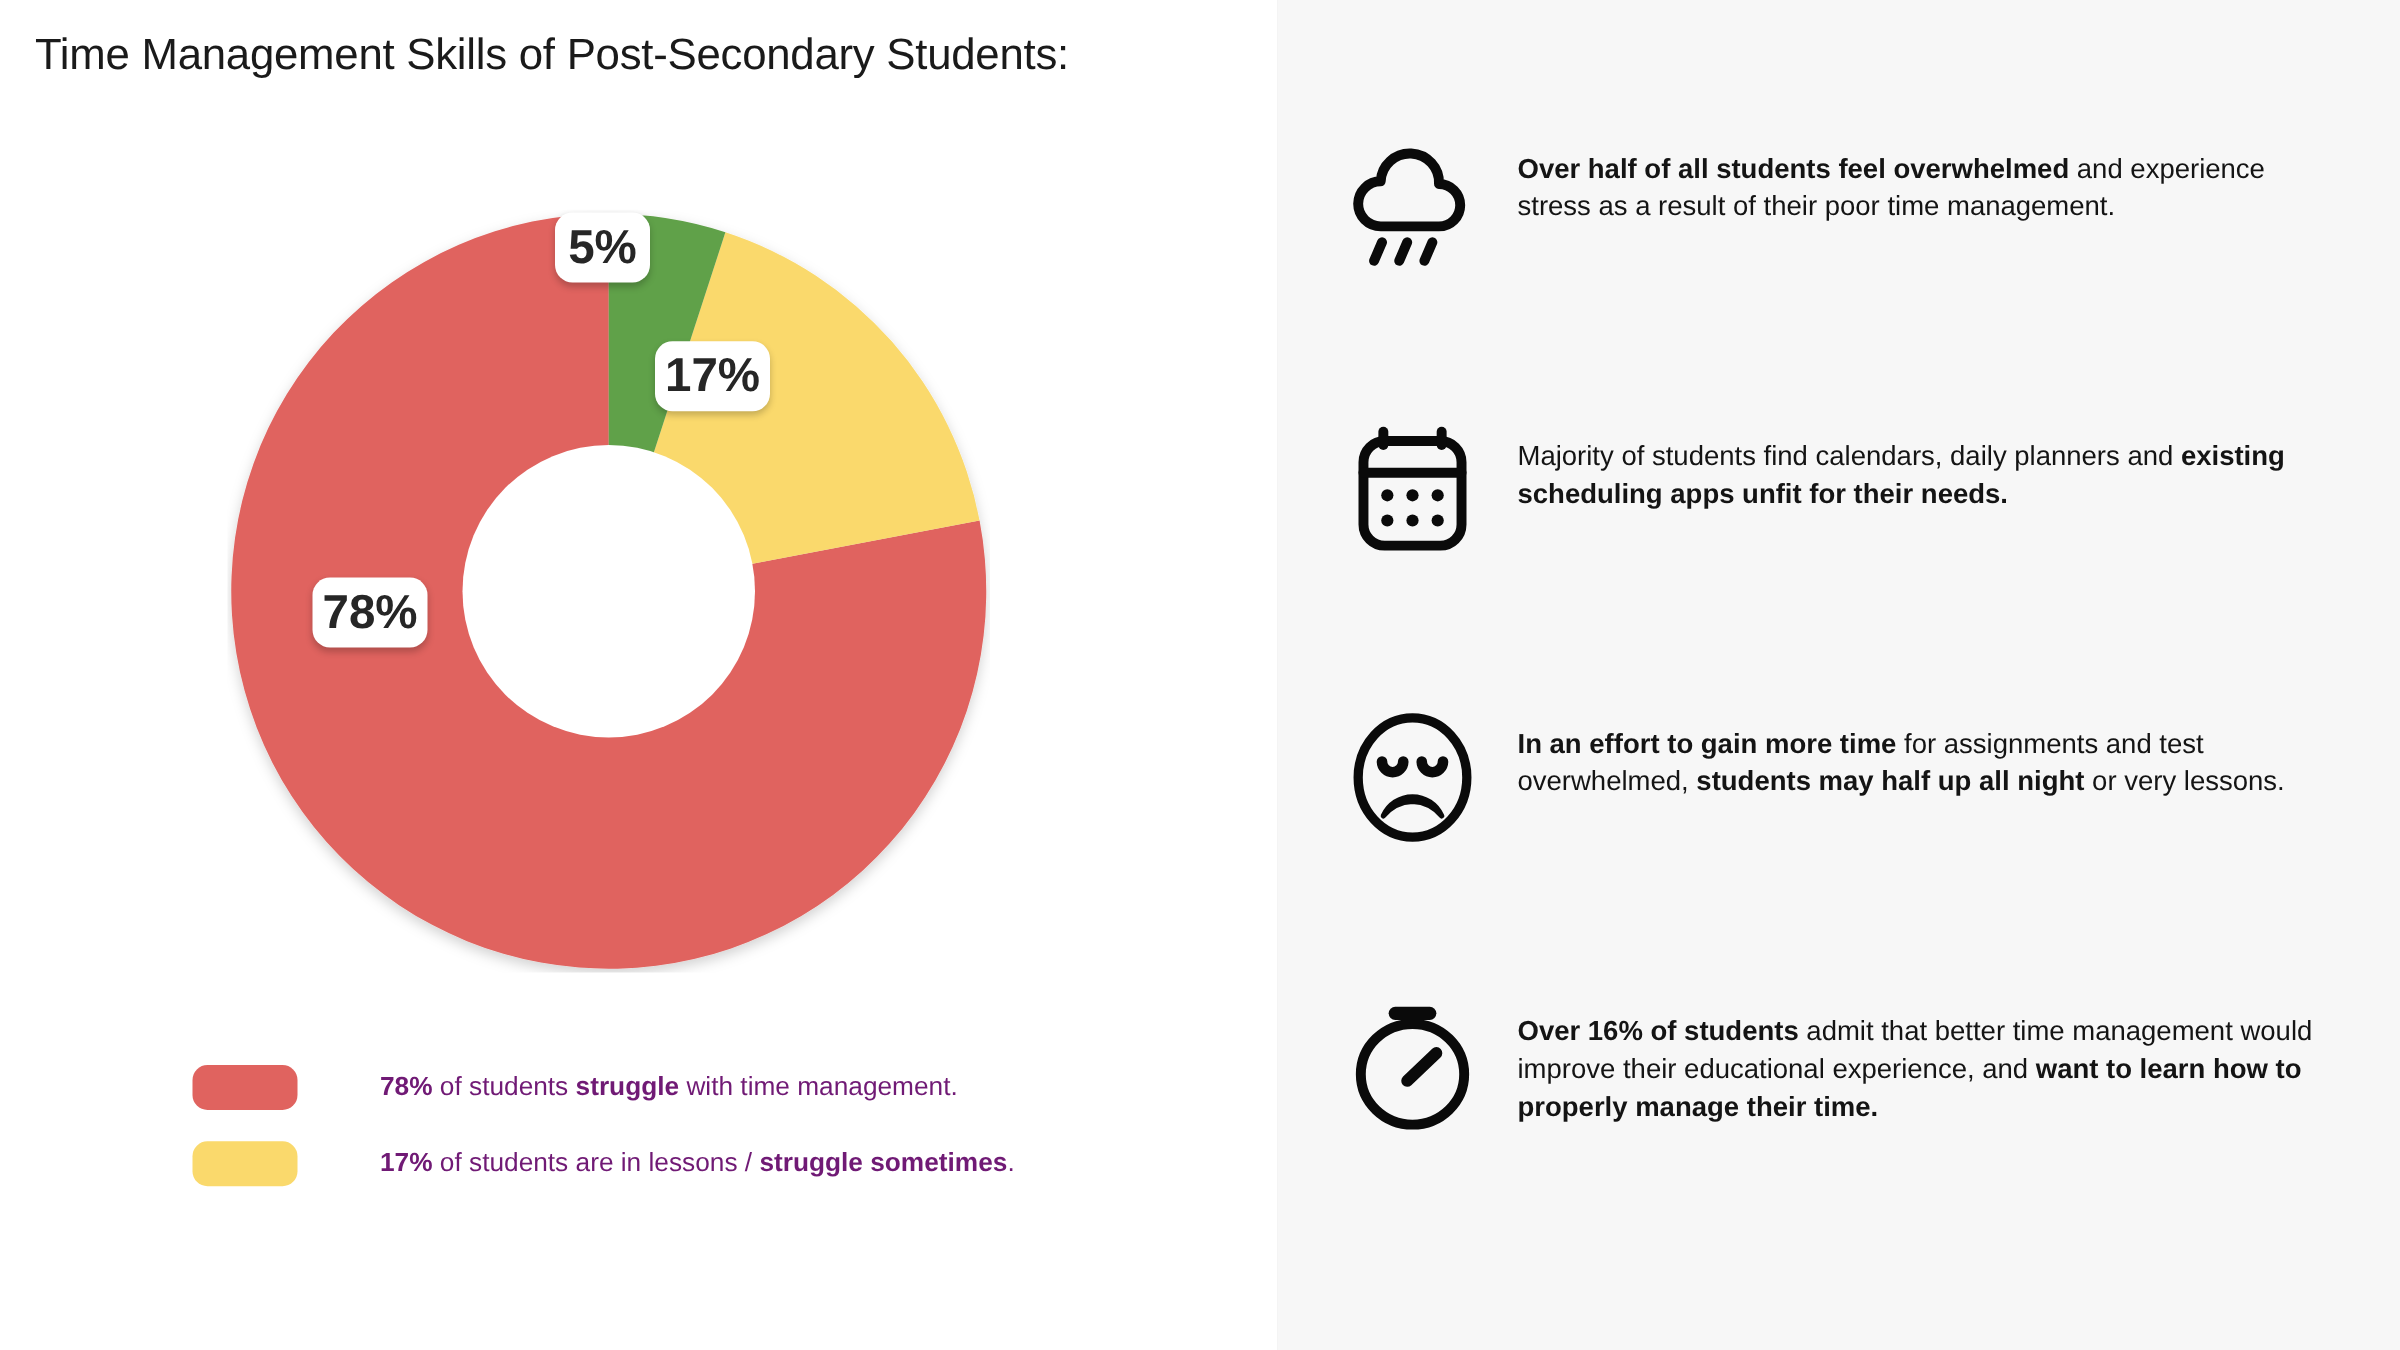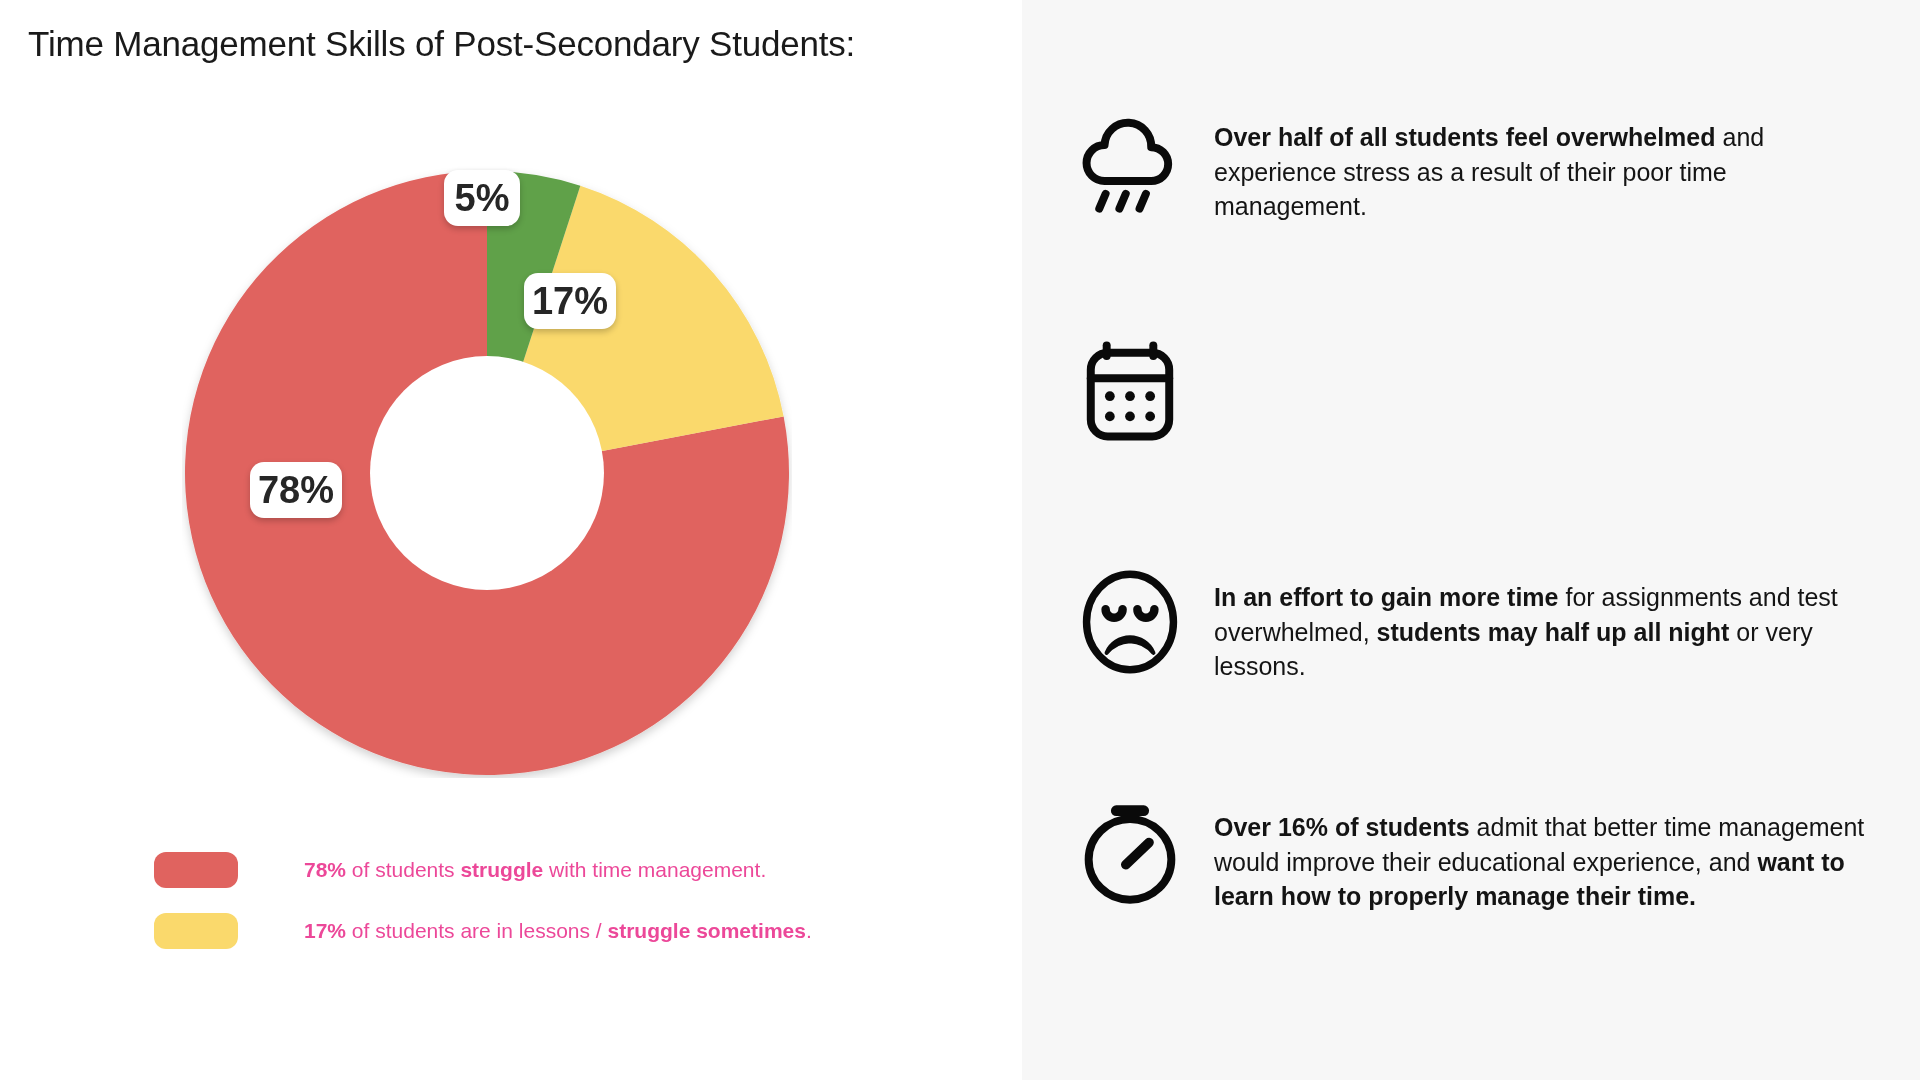--- a/index.html
+++ b/index.html
@@ -65,21 +65,21 @@
     margin-bottom: 12px;
   }
   .legend-swatch {
     width: 84px; height: 36px;
     border-radius: 12px;
     flex: 0 0 84px;
   }
   .legend-text {
     margin-left: 66px;
     font-size: 21px;
-    color: #ec4899;
+    color: #701a75;
     white-space: nowrap;
   }
   .legend-text b { font-weight: bold; }
 
   
   .divider {
     position: absolute;
     left: 1022px; top: 0;
     width: 1px; height: 1080px;
     background: #e3e3e3;
@@ -106,21 +106,21 @@
     flex: 0 0 120px;
     width: 120px; height: 120px;
     display: flex;
     align-items: center;
     justify-content: center;
     margin-top: 6px;
   }
   .fact-icon svg { display: block; }
   .fact-text {
     margin-left: 24px;
-    font-size: 25px;
+    font-size: 22px;
     line-height: 1.38;
     color: #141414;
     padding-top: 24px;
     max-width: 660px;
   }
   .fact-text b { font-weight: bold; }
 </style>
 </head>
 <body>
 
@@ -202,20 +202,23 @@
             <g fill="#0a0a0a" stroke="none">
               <circle cx="31" cy="54" r="4.6"></circle>
               <circle cx="50" cy="54" r="4.6"></circle>
               <circle cx="69" cy="54" r="4.6"></circle>
               <circle cx="31" cy="73" r="4.6"></circle>
               <circle cx="50" cy="73" r="4.6"></circle>
               <circle cx="69" cy="73" r="4.6"></circle>
             </g>
           </svg>
         </div>
+        <div class="fact-text">
+          <b></b><span>Majority of students find calendars, daily planners and </span><b>existing scheduling apps unfit for their needs.</b><span></span>
+        </div>
       </div>
 
       <div class="fact-row">
         <div class="fact-icon">
           <svg width="106" height="106" viewBox="0 0 100 100" fill="none" stroke="#0a0a0a" stroke-width="7" stroke-linecap="round" stroke-linejoin="round">
             <ellipse cx="50" cy="50" rx="41" ry="45"></ellipse>
             <path d="M27 38 A8 8 0 0 0 43 38" fill="none" stroke-width="8"></path>
             <path d="M57 38 A8 8 0 0 0 73 38" fill="none" stroke-width="8"></path>
             <path d="M28 79 A24 24 0 0 1 72 79 A30 30 0 0 0 50 68 A30 30 0 0 0 28 79 Z" fill="#0a0a0a" stroke="#0a0a0a" stroke-width="4"></path>
           </svg>

